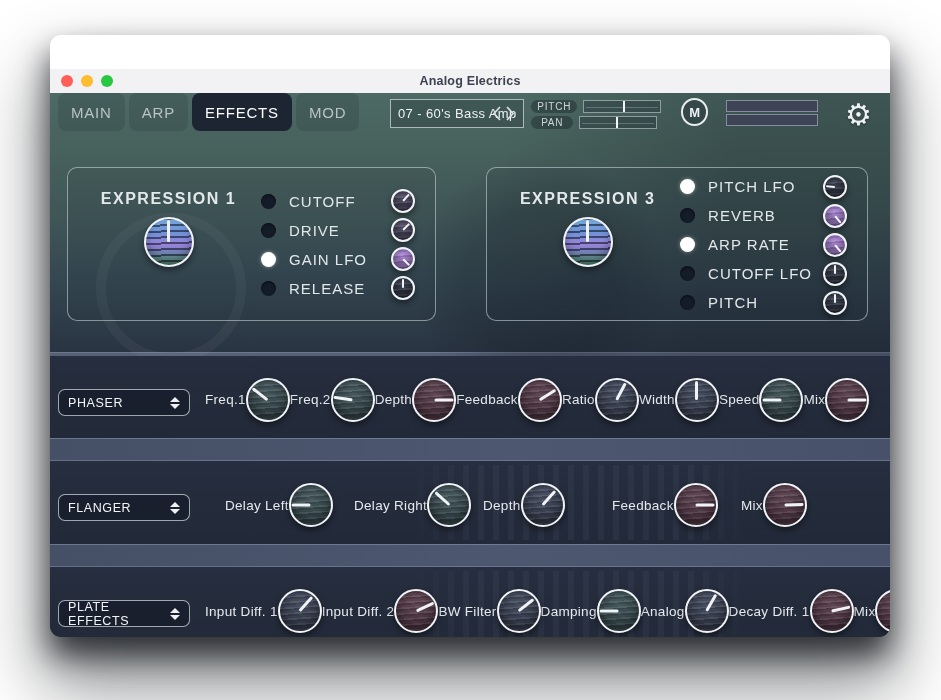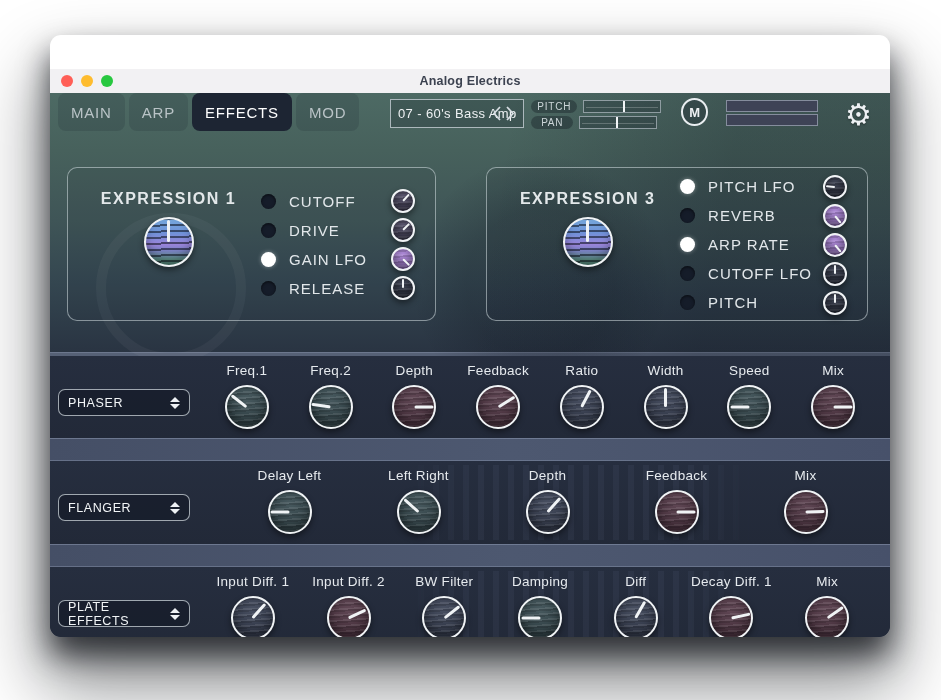--- a/index.html
+++ b/index.html
@@ -101,21 +101,21 @@
     mask-image:linear-gradient(90deg,transparent,#000 20%,#000 80%,transparent);}
   .fx-select{position:absolute;left:8px;top:33px;width:132px;height:27px;border:1px solid rgba(205,213,220,.75);
     border-radius:7px;background:rgba(16,22,34,.55);display:flex;align-items:center;padding:0 9px;
     color:#f2f5f7;font-size:12.5px;letter-spacing:.6px;}
   .updown{margin-left:auto;display:flex;flex-direction:column;gap:2px;}
   .updown i{display:block;width:0;height:0;border-left:5px solid transparent;border-right:5px solid transparent;}
   .updown .up{border-bottom:5px solid #eef1f4;}
   .updown .dn{border-top:5px solid #eef1f4;}
   .row-knobs{position:absolute;left:155px;right:15px;top:0;bottom:0;display:flex;}
   .row-knobs.narrow{left:175px;right:20px;}
-  .knob-cell{flex:1;display:flex;flex-direction:column;align-items:center;}
+  .knob-cell{flex:1;display:flex;flex-direction:row;align-items:center;}
   .knob-label{margin-top:7px;height:17px;font-size:13.5px;color:#e6eaee;letter-spacing:.3px;white-space:nowrap;}
   .knob-cell .knob{margin-top:5px;}
 
   .footer{height:21px;background:linear-gradient(90deg,#464253,#57516b 55%,#4e4960);
     border-top:1px solid rgba(150,146,170,.4);}
 </style>
 </head>
 <body>
 
 <div class="window">
@@ -345,21 +345,21 @@
           </span>
       </div>
       <div class="row-knobs narrow">
           <div class="knob-cell">
     <div class="knob-label">Delay Left</div>
     <div class="knob fx tint-teal" style="--angle: -90;">
               <span class="pointer"></span>
             </div>
   </div>
           <div class="knob-cell">
-    <div class="knob-label">Left Right</div>
+    <div class="knob-label">Delay Right</div>
     <div class="knob fx tint-teal" style="--angle: -48;">
               <span class="pointer"></span>
             </div>
   </div>
           <div class="knob-cell">
     <div class="knob-label">Depth</div>
     <div class="knob fx tint-slate" style="--angle: 42;">
               <span class="pointer"></span>
             </div>
   </div>
@@ -408,21 +408,21 @@
               <span class="pointer"></span>
             </div>
   </div>
           <div class="knob-cell">
     <div class="knob-label">Damping</div>
     <div class="knob fx tint-teal" style="--angle: -90;">
               <span class="pointer"></span>
             </div>
   </div>
           <div class="knob-cell">
-    <div class="knob-label">Diff</div>
+    <div class="knob-label">Analog</div>
     <div class="knob fx tint-slate" style="--angle: 30;">
               <span class="pointer"></span>
             </div>
   </div>
           <div class="knob-cell">
     <div class="knob-label">Decay Diff. 1</div>
     <div class="knob fx tint-maroon" style="--angle: 78;">
               <span class="pointer"></span>
             </div>
   </div>

